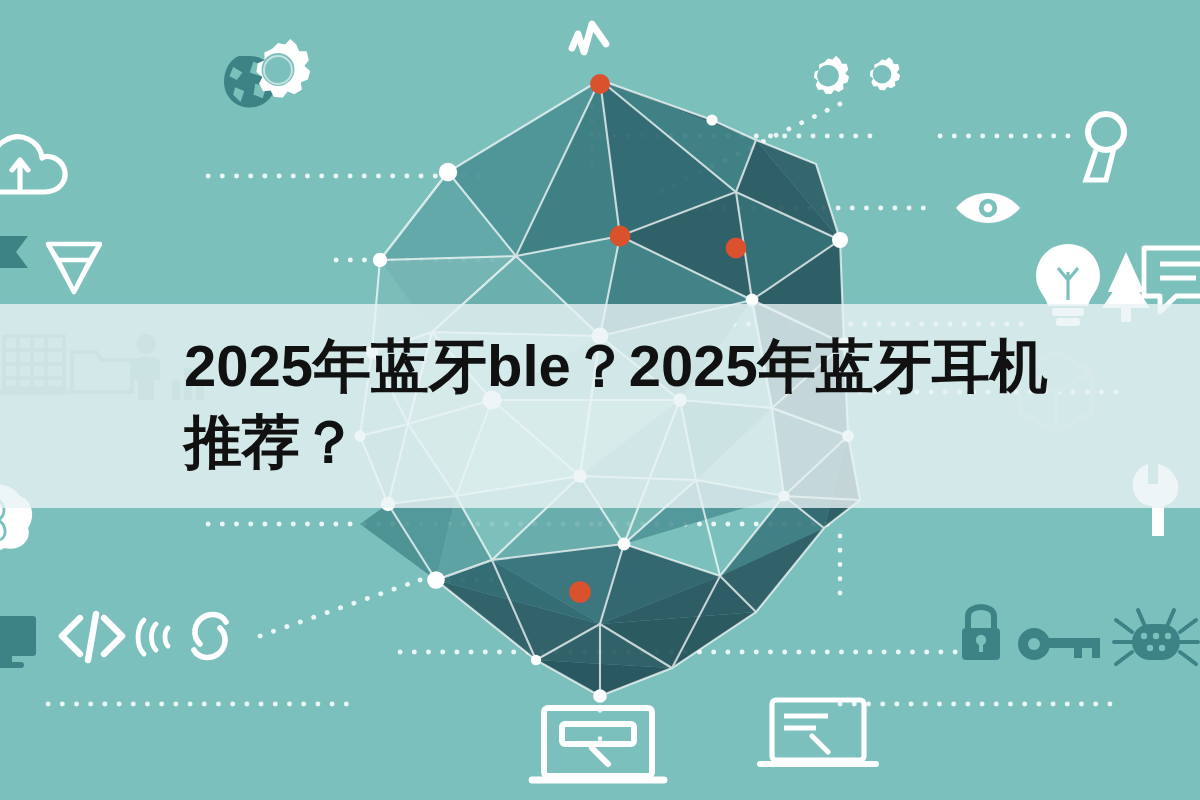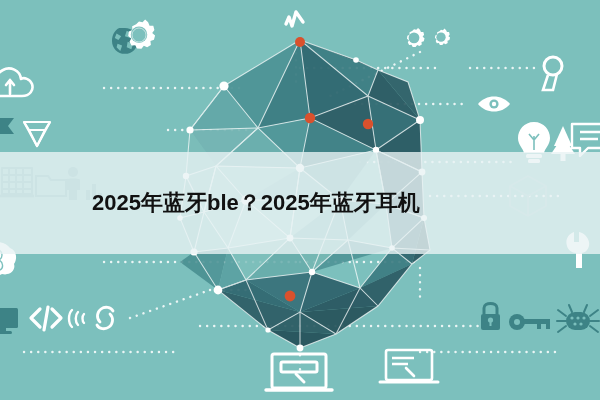--- a/index.html
+++ b/index.html
@@ -41,21 +41,21 @@
     flex-direction: column;
     justify-content: center;
     box-sizing: border-box;
     padding-left: 92px;
     padding-right: 20px;
   }
   .title-line {
     color: #111111;
     font-family: "Liberation Sans", sans-serif;
     font-weight: bold;
-    font-size: 22px;
+    font-size: 29px;
     line-height: 38px;
     letter-spacing: 0px;
     white-space: nowrap;
   }
 </style>
 </head>
 <body>
 
 <div id="canvas">
 
@@ -383,15 +383,16 @@
       <path d="M380,382 L438,382" stroke-width="3" stroke-linecap="round"></path>
       <path d="M406,368 L414,376" stroke-linecap="round"></path>
     </g>
 
   </svg>
 
   <div id="title-band"></div>
 
   <div id="title-wrap">
     <div class="title-line">2025年蓝牙ble？2025年蓝牙耳机</div>
+    <div class="title-line">推荐？</div>
   </div>
 
 </div>
 
 </body></html>

